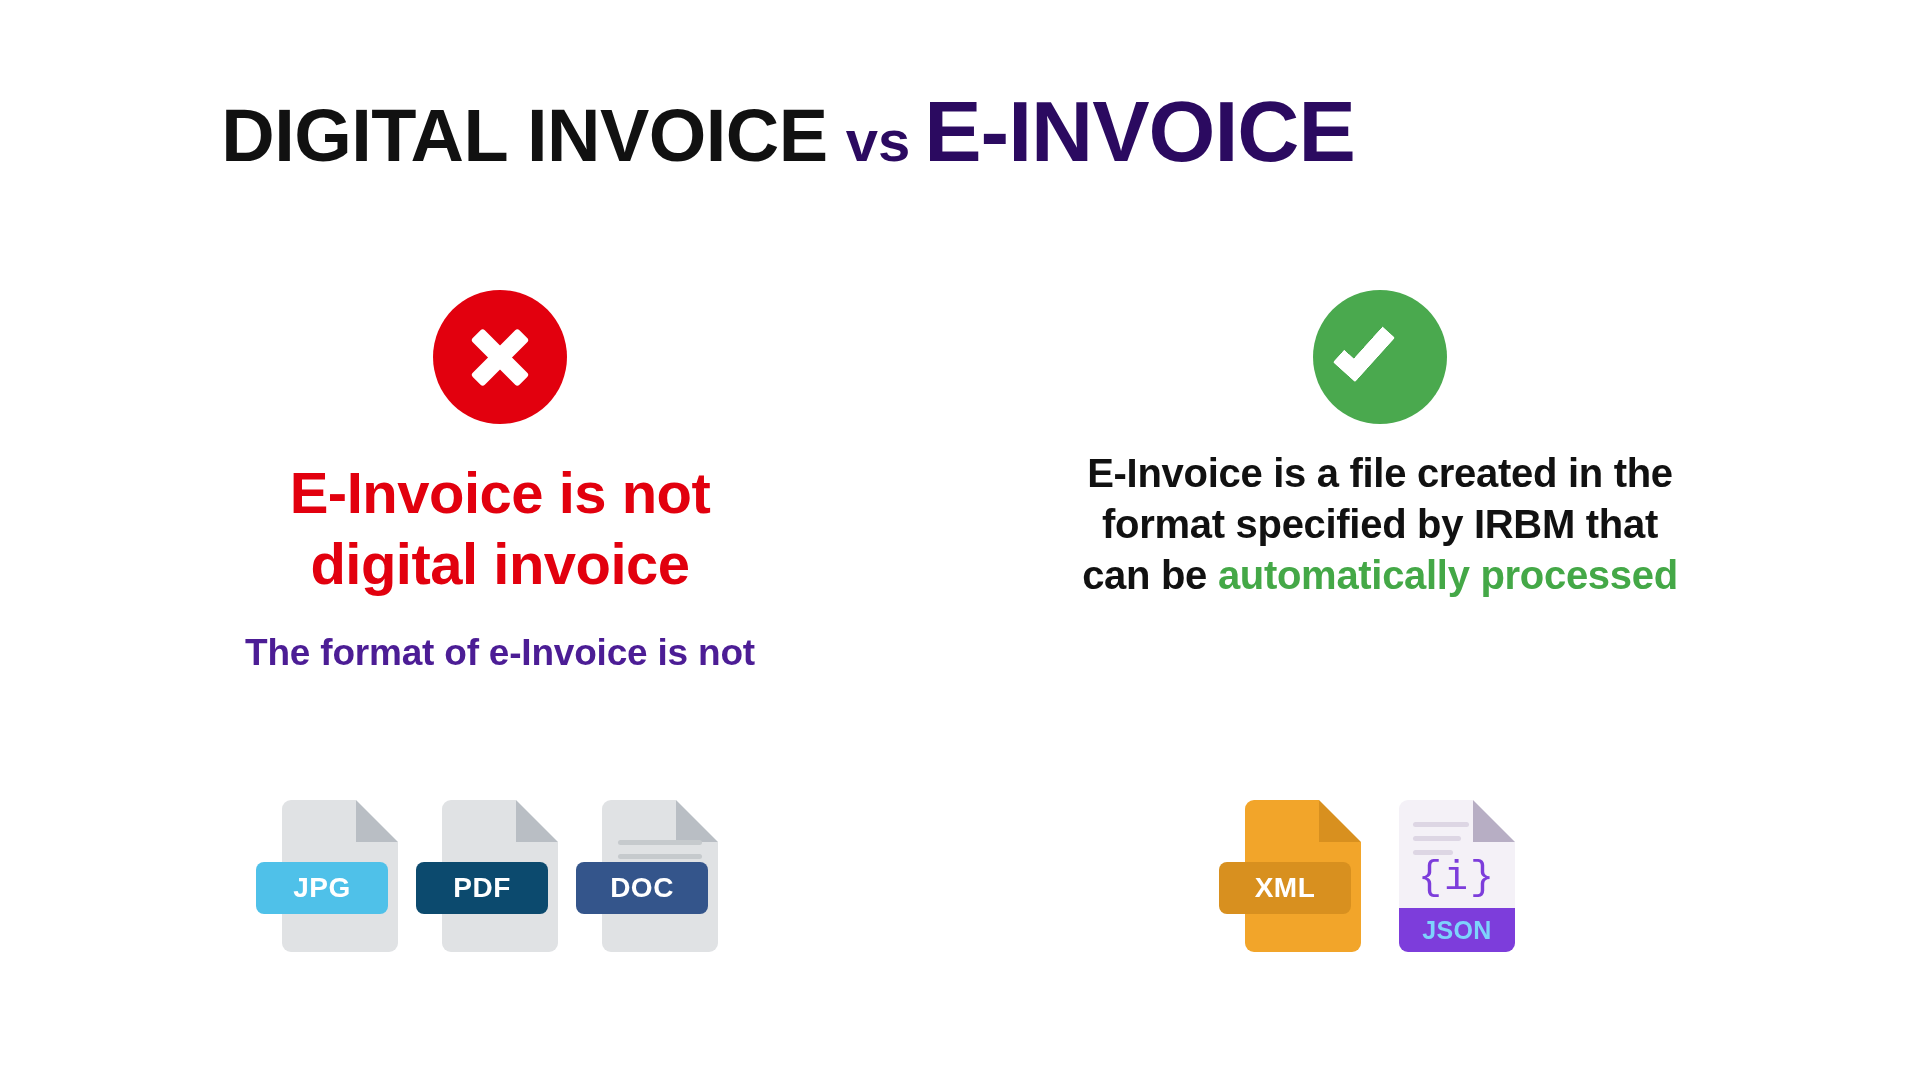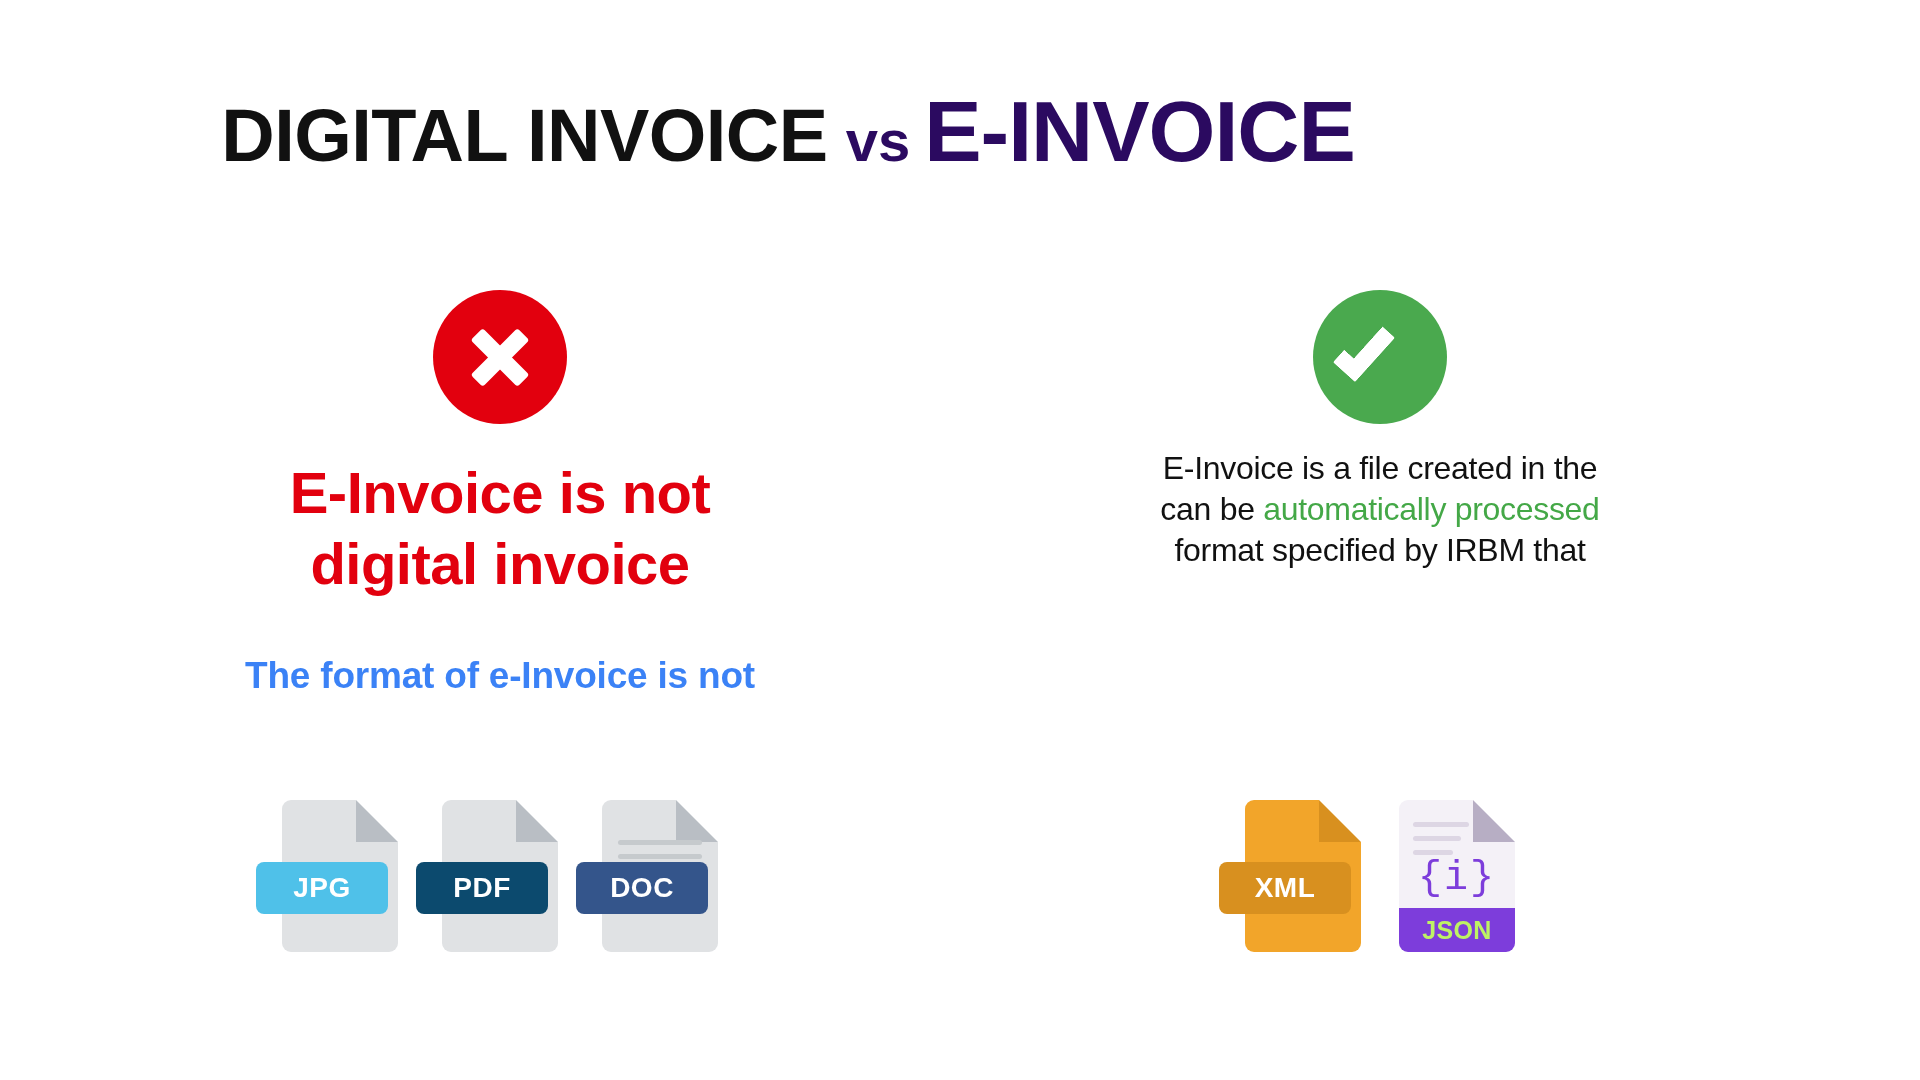--- a/index.html
+++ b/index.html
@@ -119,34 +119,34 @@
     margin-top: 28px;
     text-align: center;
     color: #e2000e;
     font-size: 58px;
     font-weight: 700;
     line-height: 1.22;
     letter-spacing: -0.5px;
   }
 
   .subline-black {
-    margin-top: 55px;
-    text-align: center;
-    color: #3b82f6;
+    margin-top: 32px;
+    text-align: center;
+    color: #4c1d95;
     font-size: 37px;
     font-weight: 700;
     letter-spacing: -0.2px;
   }
 
   .para-black {
     margin-top: 18px;
     text-align: center;
     color: #111111;
-    font-size: 32px;
-    font-weight: 400;
+    font-size: 40px;
+    font-weight: 700;
     line-height: 1.28;
     letter-spacing: -0.3px;
   }
   .hl-green { color: #44a847; }
 
   
   .files-row {
     position: absolute;
     display: flex;
     align-items: flex-end;
@@ -231,21 +231,21 @@
     left: 0;
     bottom: 0;
     width: 116px;
     height: 44px;
     background: #7d3ddb;
     border-bottom-left-radius: 9px;
     border-bottom-right-radius: 9px;
     display: flex;
     align-items: center;
     justify-content: center;
-    color: #bef264;
+    color: #7dd3fc;
     font-size: 25px;
     font-weight: 700;
     letter-spacing: 0.3px;
   }
   .brace {
     position: absolute;
     left: 0;
     top: 56px;
     width: 116px;
     text-align: center;
@@ -303,22 +303,22 @@
   </div>
 
   <div class="col col-right">
 
     <div class="badge-wrap">
       <div class="badge check"></div>
     </div>
 
     <div class="para-black">
       <div>E-Invoice is a file created in the</div>
+      <div>format specified by IRBM that</div>
       <div><span>can be </span><span class="hl-green">automatically processed</span></div>
-      <div>format specified by IRBM that</div>
     </div>
   </div>
 
   <div class="files-row files-right">
 
     <div class="fileicon">
       <div class="page page-amber"></div>
       <div class="fold fold-amber"></div>
       <div class="chip chip-xml">XML</div>
     </div>

